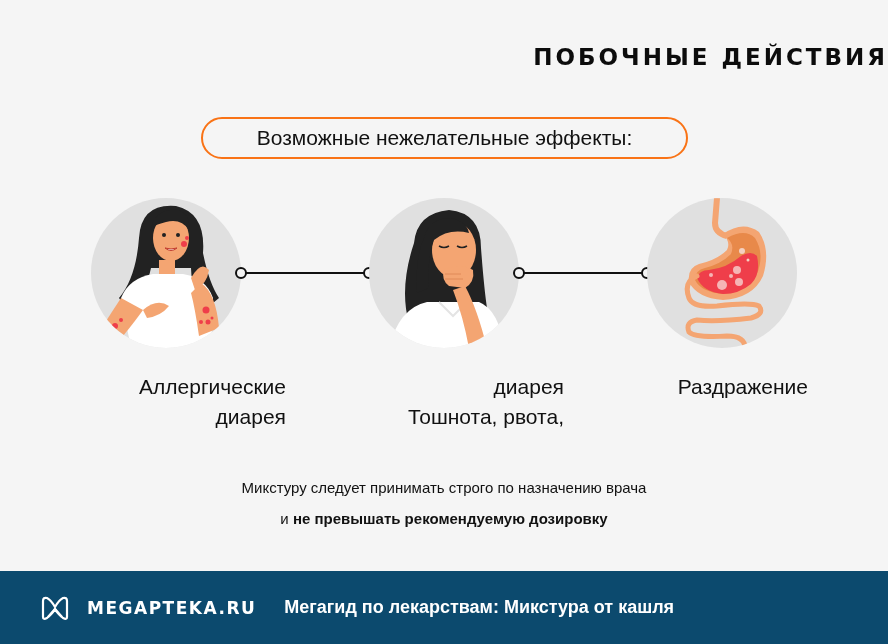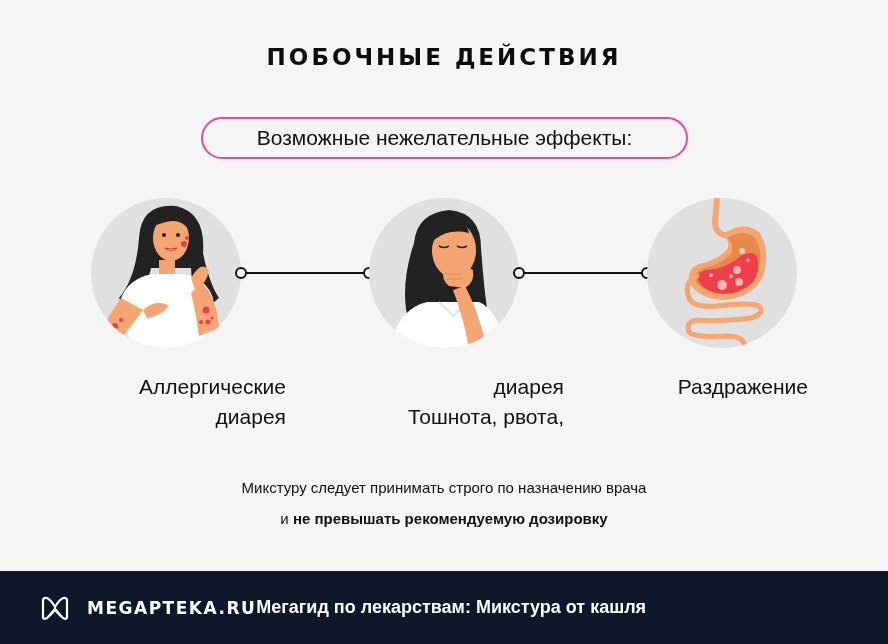--- a/index.html
+++ b/index.html
@@ -5,31 +5,31 @@
     * { box-sizing: border-box; margin: 0; padding: 0; }
     html, body { width: 888px; height: 644px; overflow: hidden; }
     body {
       background: #f5f5f5;
       font-family: "Liberation Sans", "DejaVu Sans", sans-serif;
       color: #111;
       position: relative;
     }
     .title {
       position: absolute; left: 0; right: 0; top: 44px;
-      text-align: center;
+      text-align: right;
       font-family: "DejaVu Sans", sans-serif;
       font-weight: bold;
       font-size: 23px;
       letter-spacing: 3px;
       color: #0c0c0c;
     }
     .pill {
       position: absolute; left: 201px; top: 117px;
       width: 487px; height: 42px;
-      border: 2px solid #ec4899;
+      border: 2px solid #f97316;
       border-radius: 22px;
       background: #f5f5f5;
       display: flex; align-items: center; justify-content: center;
       font-size: 21px;
       color: #111;
     }
     .circle {
       position: absolute; width: 150px; height: 150px;
       border-radius: 50%;
       background: #e0e0e0;
@@ -57,31 +57,32 @@
     .l1 { left: 46px; }
     .l2 { left: 324px; }
     .l3 { left: 568px; }
     .note {
       position: absolute; left: 0; right: 0; top: 472px;
       text-align: center; font-size: 15px; line-height: 31px; color: #111;
     }
     .note b { font-weight: bold; }
     .footer {
       position: absolute; left: 0; top: 571px; width: 888px; height: 73px;
-      background: #0f172a;
+      background: #0c4a6e;
       display: flex; align-items: center;
       color: #fff;
     }
     .logo-icon { margin-left: 39px; width: 32px; height: 26px; }
     .brand {
       margin-left: 16px;
       font-family: "DejaVu Sans", sans-serif;
       font-weight: bold; font-size: 17px; letter-spacing: 1.5px;
     }
     .tagline {
+      margin-left: 28px;
       font-weight: bold; font-size: 18px; text-align: center;
     }
   </style>
 </head>
 <body>
 
 <div class="title">ПОБОЧНЫЕ ДЕЙСТВИЯ</div>
 
 <div class="pill">
   <span>Возможные нежелательные эффекты:</span>

